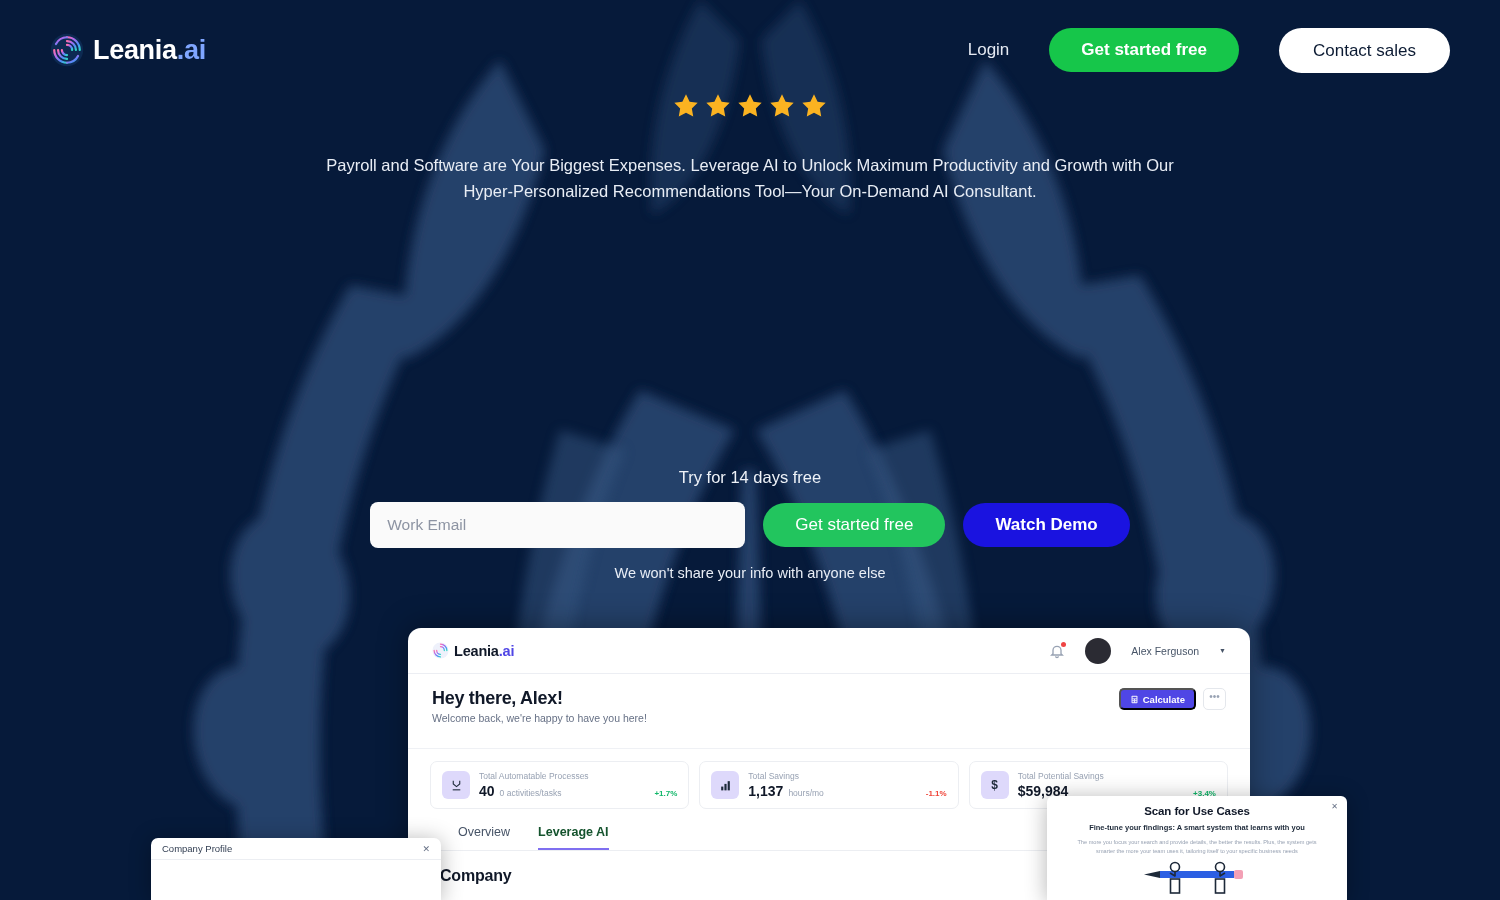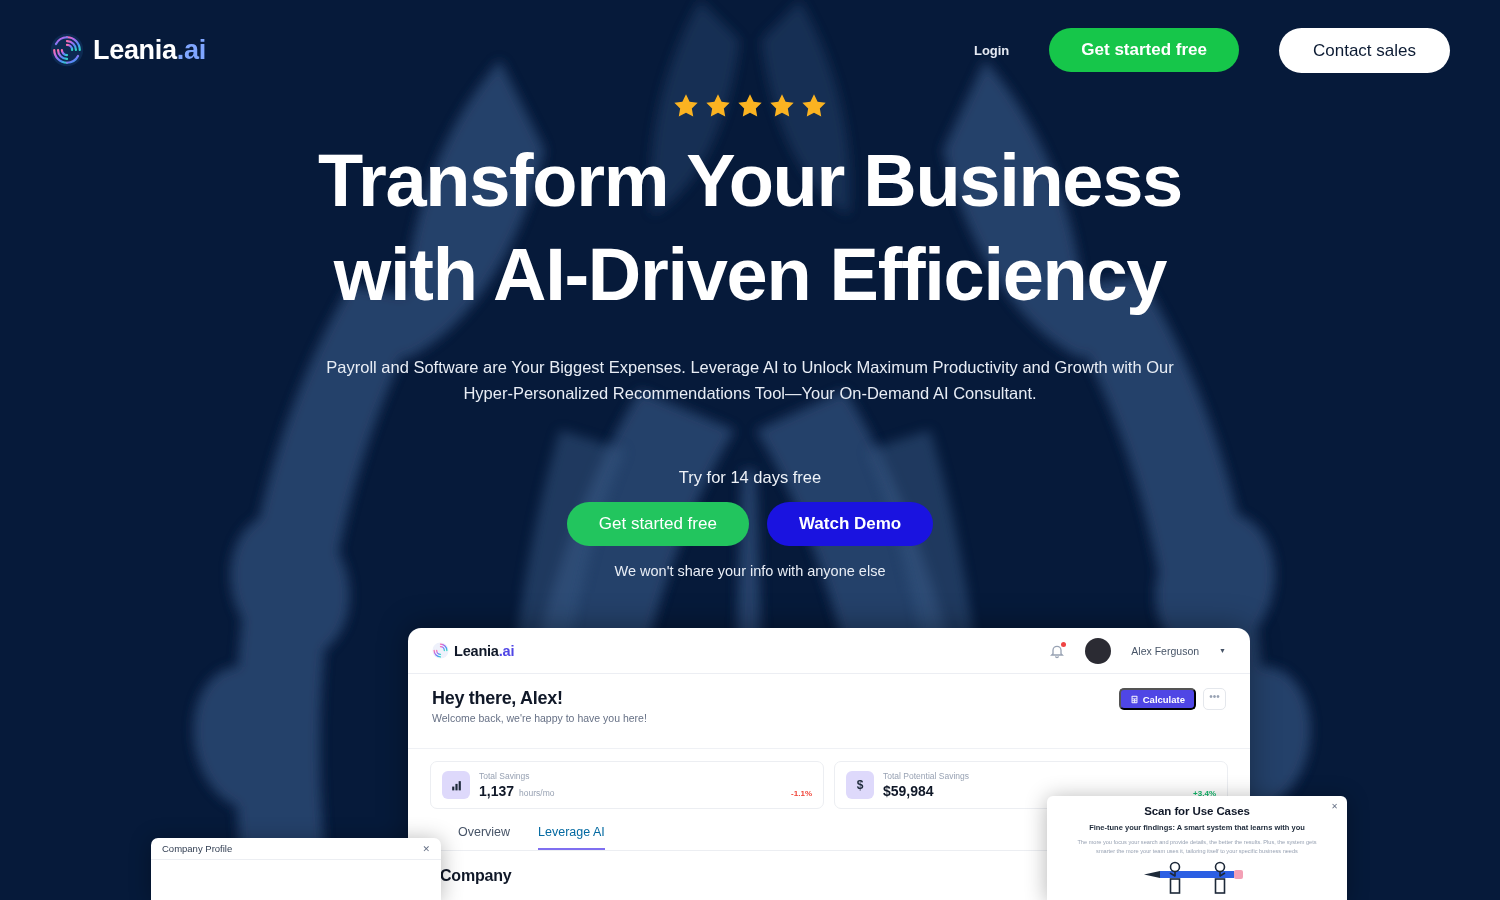--- a/index.html
+++ b/index.html
@@ -60,24 +60,23 @@
   .brand-text .ai { color: #7fa6ff; }
 
   .nav-right {
     margin-left: auto;
     display: flex;
     align-items: center;
     gap: 40px;
   }
   .nav-link {
     color: #e4e9f2;
-    font-size: 13px;
+    font-size: 17px;
     cursor: pointer;
     white-space: nowrap;
-    font-weight: bold;
   }
   .btn {
     border: none;
     border-radius: 999px;
     font-family: inherit;
     cursor: pointer;
     white-space: nowrap;
   }
   .btn-green {
     background: #16c64a;
@@ -296,21 +295,21 @@
     padding: 6px 50px 0;
     border-bottom: 1px solid #eceef2;
   }
   .dash-tab {
     font-size: 12.5px;
     color: #475467;
     padding-bottom: 9px;
     cursor: pointer;
     border-bottom: 2.5px solid transparent;
   }
-  .dash-tab.active { color: #0369a1; font-weight: 400; border-bottom-color: #7f6ff0; }
+  .dash-tab.active { color: #14532d; font-weight: 700; border-bottom-color: #7f6ff0; }
 
   .dash-section-title {
     padding: 16px 32px 0;
     font-size: 16px;
     font-weight: 700;
     color: #101828;
     letter-spacing: -.2px;
   }
 
   
@@ -475,31 +474,28 @@
           <path fill="#fbb321" d="M12 2l3.1 6.3 6.9 1-5 4.9 1.2 6.9L12 17.8 5.8 21.1 7 14.2 2 9.3l6.9-1z"></path>
         </svg>
       <svg class="star" viewBox="0 0 24 24">
           <path fill="#fbb321" d="M12 2l3.1 6.3 6.9 1-5 4.9 1.2 6.9L12 17.8 5.8 21.1 7 14.2 2 9.3l6.9-1z"></path>
         </svg>
       <svg class="star" viewBox="0 0 24 24">
           <path fill="#fbb321" d="M12 2l3.1 6.3 6.9 1-5 4.9 1.2 6.9L12 17.8 5.8 21.1 7 14.2 2 9.3l6.9-1z"></path>
         </svg>
     </div>
 
-    <h1 class="headline">
-      <span>Transform Your Business</span><br>
-      <span>with AI-Driven Efficiency</span>
-    </h1>
 
     <p class="subhead">Payroll and Software are Your Biggest Expenses. Leverage AI to Unlock Maximum Productivity and Growth with Our Hyper-Personalized Recommendations Tool—Your On-Demand AI Consultant.</p>
   </div>
 
   <div class="trial">
     <div class="trial-label">Try for 14 days free</div>
     <div class="trial-row">
+      <input class="email-field" type="text" placeholder="Work Email" style="">
       <button class="btn btn-start">Get started free</button>
       <button class="btn btn-demo">Watch Demo</button>
     </div>
     <div class="privacy">We won't share your info with anyone else</div>
   </div>
 
   <div class="dash">
 
     <div class="dash-top">
       <div class="dash-logo">
@@ -545,20 +541,36 @@
             <rect x="14" y="16" width="3" height="3" fill="#4f46e5"></rect>
           </svg>
           <span>Calculate</span>
         </button>
         <span class="dots-btn">•••</span>
       </div>
     </div>
 
     <div class="stat-row">
 
+      <div class="stat-card">
+        <div class="stat-ico">
+          <svg viewBox="0 0 24 24" width="13" height="13">
+            <path fill="none" stroke="#1d2939" stroke-width="2" d="M6 3v6l6 5 6-5V3"></path>
+            <path fill="none" stroke="#1d2939" stroke-width="2" d="M5 20h14"></path>
+          </svg>
+        </div>
+        <div class="stat-body">
+          <div class="stat-label">Total Automatable Processes</div>
+          <div class="stat-line">
+            <span class="stat-value">40</span>
+            <span class="stat-unit">0 activities/tasks</span>
+            <span class="stat-delta up">+1.7%</span>
+          </div>
+        </div>
+      </div>
 
       <div class="stat-card">
         <div class="stat-ico">
           <svg viewBox="0 0 24 24" width="13" height="13">
             <rect x="4" y="14" width="4" height="7" fill="#1d2939"></rect>
             <rect x="10" y="9" width="4" height="12" fill="#1d2939"></rect>
             <rect x="16" y="4" width="4" height="17" fill="#1d2939"></rect>
           </svg>
         </div>
         <div class="stat-body">

